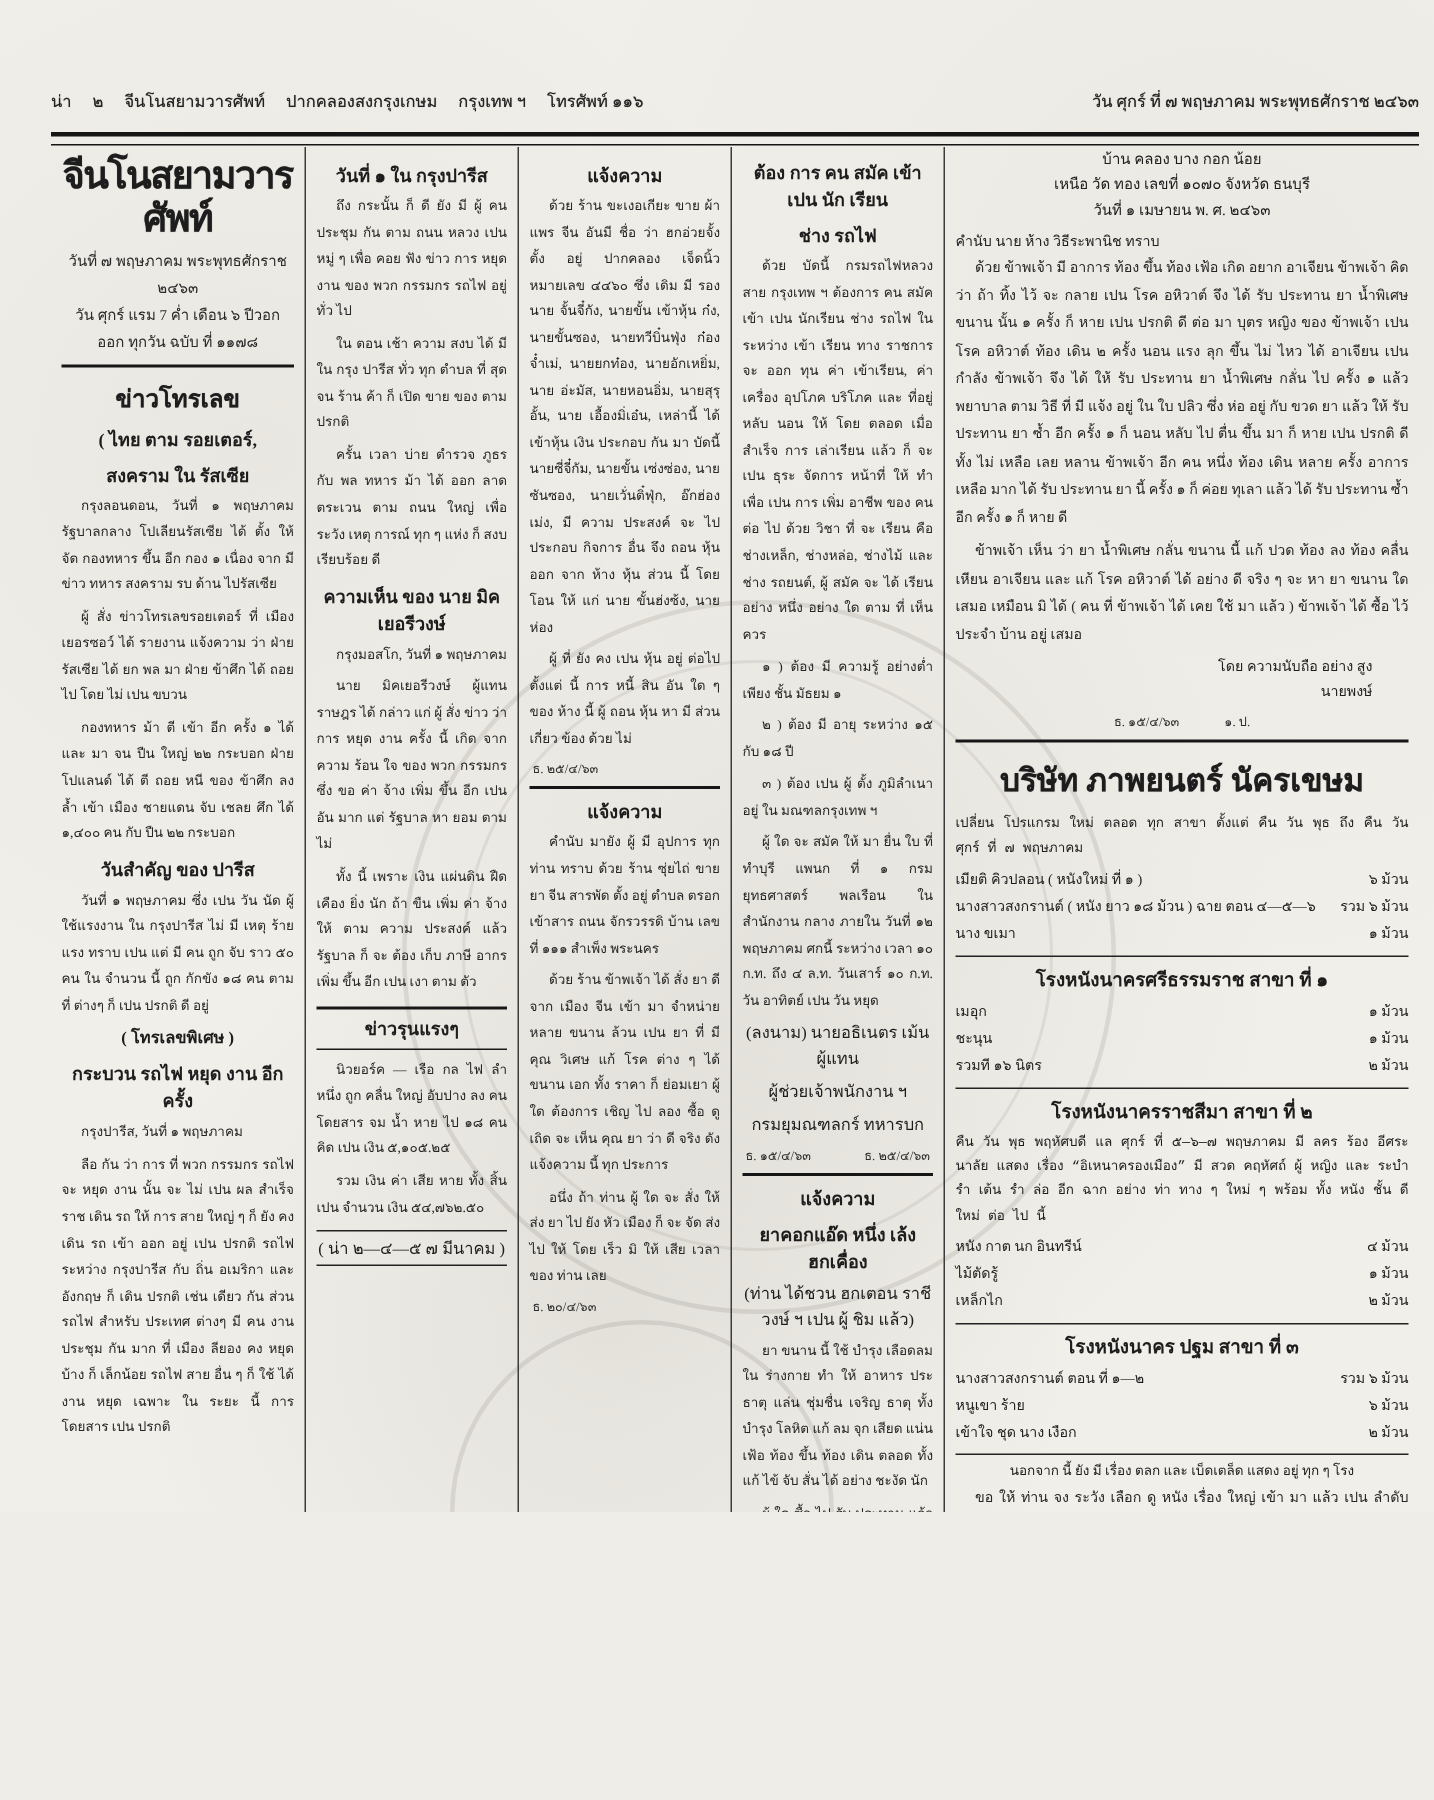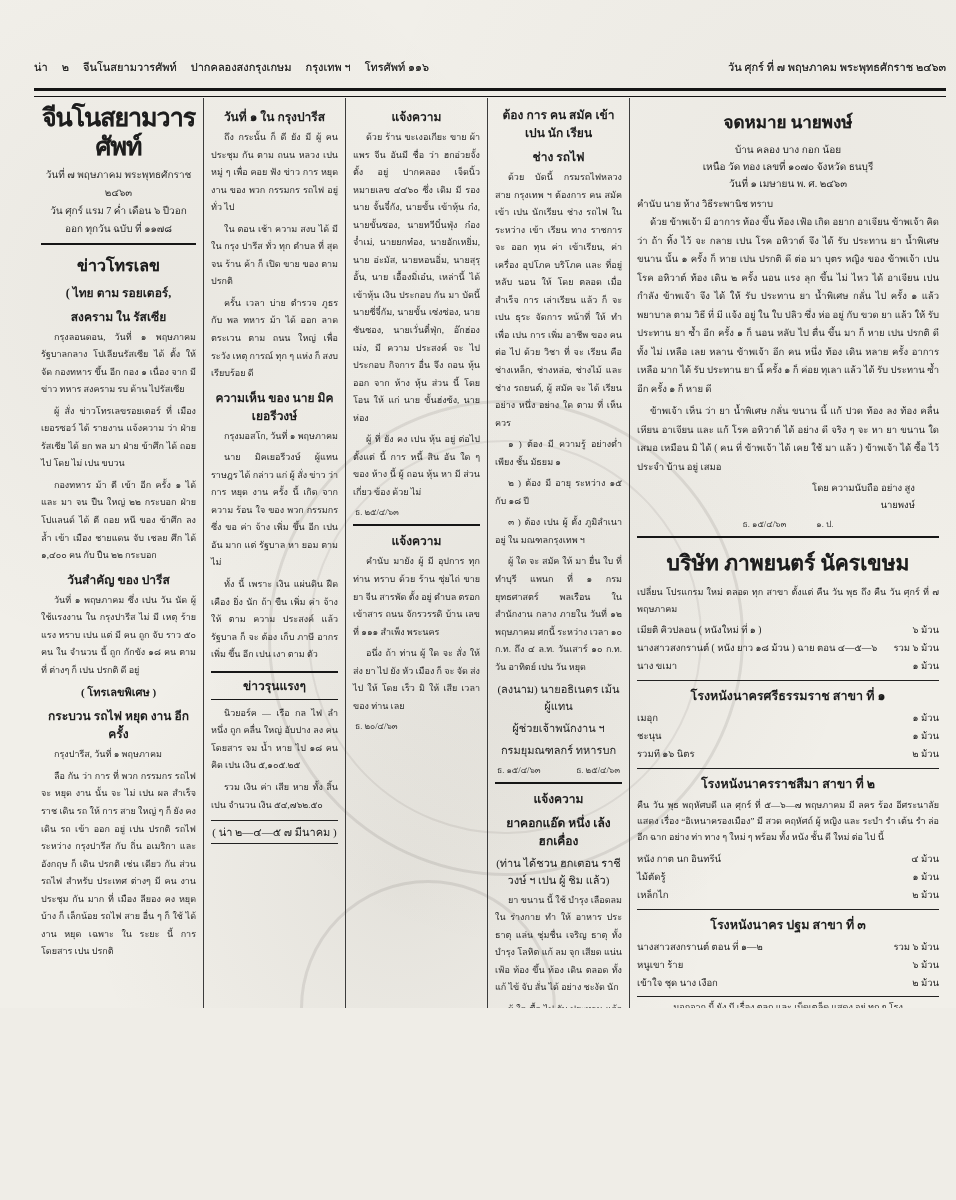--- a/index.html
+++ b/index.html
@@ -34,21 +34,21 @@
   .sig.center{justify-content:center;gap:30px;}
   .boxnote{border-top:1.5px solid #222;border-bottom:1.5px solid #222;text-align:center;font-size:11px;padding:2px 0;margin-top:6px;}
   .dblh{border-top:2px solid #181818;border-bottom:1px solid #181818;padding:2px 0;margin:7px 0 5px;}
   .dblh .h2{margin:2px 0;}
   
   .lh1{font-size:17px;font-weight:bold;text-align:center;margin:10px 0 6px;}
   .addr{font-size:10px;text-align:center;line-height:1.7;}
   .salut{font-size:9.5px;margin:4px 0 2px;}
   .closing{text-align:right;font-size:9.5px;line-height:1.8;margin-right:24px;}
   .cinh{font-size:21px;font-weight:bold;text-align:center;margin:8px 0 5px;}
-  .cintro{font-size:9px;line-height:1.8;text-align:justify;}
+  .cintro{font-size:9px;line-height:1.8;text-align:justify;font-family:Liberation Mono, monospace;}
   .filmrow{display:flex;justify-content:space-between;font-size:9.5px;line-height:1.9;}
   .filmrow .reels{white-space:nowrap;margin-left:6px;}
   .branch{border-top:1.5px solid #222;margin-top:5px;padding-top:2px;}
   .bh{font-size:12.5px;font-weight:bold;text-align:center;margin:3px 0 3px;}
   .note{font-size:9px;text-align:center;margin:4px 0 3px;}
   
   .stamp{position:absolute;border-radius:50%;pointer-events:none;}
   .s1{left:268px;top:400px;width:470px;height:470px;border:3px solid rgba(45,42,38,.10);}
   .s2{left:308px;top:440px;width:390px;height:390px;border:2px solid rgba(45,42,38,.08);}
   .s3{left:300px;top:880px;width:250px;height:250px;border:3px solid rgba(45,42,38,.10);}
@@ -121,20 +121,21 @@
     <div class="col c3">
       <div class="h2" style="margin-top:10px">แจ้งความ</div>
       <p class="bp">ด้วย ร้าน ขะเงอเกียะ ขาย ผ้าแพร จีน อันมี ชื่อ ว่า ฮกอ่วยจั้ง ตั้ง อยู่ ปากคลอง เจ็ดนิ้ว หมายเลข ๔๔๖๐ ซึ่ง เดิม มี รองนาย จั้นจี๋กัง, นายขั้น เข้าหุ้น ก๋ง, นายขั้นซอง, นายทวีบิ๋นฟุ่ง ก๋อง จ๋ำเม่, นายยกท๋อง, นายอักเหยิ่ม, นาย อ่ะมัส, นายหอนอิ่ม, นายสุรุอั้น, นาย เอื้องมิ่เอ๋น, เหล่านี้ ได้ เข้าหุ้น เงิน ประกอบ กัน มา บัดนี้ นายซี่จี๋กัม, นายขั้น เซ่งซ่อง, นายซันซอง, นายเวั่นติ๋ฟุ่ก, อ๊กฮ่องเม่ง, มี ความ ประสงค์ จะ ไป ประกอบ กิจการ อื่น จึง ถอน หุ้น ออก จาก ห้าง หุ้น ส่วน นี้ โดย โอน ให้ แก่ นาย ขั้นฮ่งซ้ง, นาย ห่อง</p>
       <p class="bp">ผู้ ที่ ยัง คง เปน หุ้น อยู่ ต่อไป ตั้งแต่ นี้ การ หนี้ สิน อัน ใด ๆ ของ ห้าง นี้ ผู้ ถอน หุ้น หา มี ส่วน เกี่ยว ข้อง ด้วย ไม่</p>
       <div class="sig">
         <span>ธ. ๒๕/๔/๖๓</span>
       </div>
       <div class="thickrule"></div>
       <div class="h2">แจ้งความ</div>
       <p class="bp">คำนับ มายัง ผู้ มี อุปการ ทุก ท่าน ทราบ ด้วย ร้าน ซุ่ยไถ่ ขาย ยา จีน สารพัด ตั้ง อยู่ ตำบล ตรอก เข้าสาร ถนน จักรวรรดิ บ้าน เลขที่ ๑๑๑ สำเพ็ง พระนคร</p>
+      <p class="bp">ด้วย ร้าน ข้าพเจ้า ได้ สั่ง ยา ดี จาก เมือง จีน เข้า มา จำหน่าย หลาย ขนาน ล้วน เปน ยา ที่ มี คุณ วิเศษ แก้ โรค ต่าง ๆ ได้ ขนาน เอก ทั้ง ราคา ก็ ย่อมเยา ผู้ ใด ต้องการ เชิญ ไป ลอง ซื้อ ดู เถิด จะ เห็น คุณ ยา ว่า ดี จริง ดัง แจ้งความ นี้ ทุก ประการ</p>
       <p class="bp">อนึ่ง ถ้า ท่าน ผู้ ใด จะ สั่ง ให้ ส่ง ยา ไป ยัง หัว เมือง ก็ จะ จัด ส่ง ไป ให้ โดย เร็ว มิ ให้ เสีย เวลา ของ ท่าน เลย</p>
       <div class="sig">
         <span>ธ. ๒๐/๔/๖๓</span>
       </div>
     </div>
 
     <div class="col c4">
       <div class="h2" style="margin-top:8px">ต้อง การ คน สมัค เข้า เปน นัก เรียน</div>
       <div class="h2">ช่าง รถไฟ</div>
       <p class="bp">ด้วย บัดนี้ กรมรถไฟหลวง สาย กรุงเทพ ฯ ต้องการ คน สมัค เข้า เปน นักเรียน ช่าง รถไฟ ใน ระหว่าง เข้า เรียน ทาง ราชการ จะ ออก ทุน ค่า เข้าเรียน, ค่า เครื่อง อุปโภค บริโภค และ ที่อยู่ หลับ นอน ให้ โดย ตลอด เมื่อ สำเร็จ การ เล่าเรียน แล้ว ก็ จะ เปน ธุระ จัดการ หน้าที่ ให้ ทำ เพื่อ เปน การ เพิ่ม อาชีพ ของ คน ต่อ ไป ด้วย วิชา ที่ จะ เรียน คือ ช่างเหล็ก, ช่างหล่อ, ช่างไม้ และ ช่าง รถยนต์, ผู้ สมัค จะ ได้ เรียน อย่าง หนึ่ง อย่าง ใด ตาม ที่ เห็น ควร</p>
@@ -152,21 +153,20 @@
       <div class="thickrule"></div>
       <div class="h2">แจ้งความ</div>
       <div class="h2">ยาคอกแอ๊ด หนึ่ง เล้งฮกเคื่อง</div>
       <div class="h3" style="font-weight:normal">(ท่าน ได้ชวน ฮกเตอน ราชี วงษ์ ฯ เปน ผู้ ชิม แล้ว)</div>
       <p class="bp">ยา ขนาน นี้ ใช้ บำรุง เลือดลม ใน ร่างกาย ทำ ให้ อาหาร ประ ธาตุ แล่น ชุ่มชื่น เจริญ ธาตุ ทั้ง บำรุง โลหิต แก้ ลม จุก เสียด แน่น เฟ้อ ท้อง ขึ้น ท้อง เดิน ตลอด ทั้ง แก้ ไข้ จับ สั่น ได้ อย่าง ชะงัด นัก</p>
       <p class="bp">ผู้ ใด ซื้อ ไป รับ ประทาน แล้ว ถ้า ไม่ เห็น คุณ ดัง กล่าว นี้ ยอม คืน เงิน ให้ ตาม ราคา ที่ ซื้อ ไป ทุก ประการ ขวด ละ ๑ บาท ๕๐ สตางค์ มี จำหน่าย ตาม ร้าน ขาย ยา ทั่ว ไป</p>
 
     </div>
 
     <div class="col c5">
-      <div class="lh1 inked">จดหมาย นายพงษ์</div>
       <div class="addr">บ้าน คลอง บาง กอก น้อย</div>
       <div class="addr">เหนือ วัด ทอง เลขที่ ๑๐๗๐   จังหวัด ธนบุรี</div>
       <div class="addr">วันที่ ๑ เมษายน  พ. ศ. ๒๔๖๓</div>
       <div class="salut">คำนับ นาย ห้าง วิธีระพานิช   ทราบ</div>
       <p class="bp">ด้วย ข้าพเจ้า มี อาการ ท้อง ขึ้น ท้อง เฟ้อ เกิด อยาก อาเจียน ข้าพเจ้า คิด ว่า ถ้า ทิ้ง ไว้ จะ กลาย เปน โรค อหิวาต์ จึง ได้ รับ ประทาน ยา น้ำพิเศษ ขนาน นั้น ๑ ครั้ง ก็ หาย เปน ปรกติ ดี ต่อ มา บุตร หญิง ของ ข้าพเจ้า เปน โรค อหิวาต์ ท้อง เดิน ๒ ครั้ง นอน แรง ลุก ขึ้น ไม่ ไหว ได้ อาเจียน เปน กำลัง ข้าพเจ้า จึง ได้ ให้ รับ ประทาน ยา น้ำพิเศษ กลั่น ไป ครั้ง ๑ แล้ว พยาบาล ตาม วิธี ที่ มี แจ้ง อยู่ ใน ใบ ปลิว ซึ่ง ห่อ อยู่ กับ ขวด ยา แล้ว ให้ รับ ประทาน ยา ซ้ำ อีก ครั้ง ๑ ก็ นอน หลับ ไป ตื่น ขึ้น มา ก็ หาย เปน ปรกติ ดี ทั้ง ไม่ เหลือ เลย หลาน ข้าพเจ้า อีก คน หนึ่ง ท้อง เดิน หลาย ครั้ง อาการ เหลือ มาก ได้ รับ ประทาน ยา นี้ ครั้ง ๑ ก็ ค่อย ทุเลา แล้ว ได้ รับ ประทาน ซ้ำ อีก ครั้ง ๑ ก็ หาย ดี</p>
       <p class="bp">ข้าพเจ้า เห็น ว่า ยา น้ำพิเศษ กลั่น ขนาน นี้ แก้ ปวด ท้อง ลง ท้อง คลื่น เหียน อาเจียน และ แก้ โรค อหิวาต์ ได้ อย่าง ดี จริง ๆ จะ หา ยา ขนาน ใด เสมอ เหมือน มิ ได้ ( คน ที่ ข้าพเจ้า ได้ เคย ใช้ มา แล้ว ) ข้าพเจ้า ได้ ซื้อ ไว้ ประจำ บ้าน อยู่ เสมอ</p>
       <div class="closing">โดย ความนับถือ อย่าง สูง</div>
       <div class="closing">นายพงษ์</div>
       <div class="sig center">
         <span>ธ. ๑๕/๔/๖๓</span>

